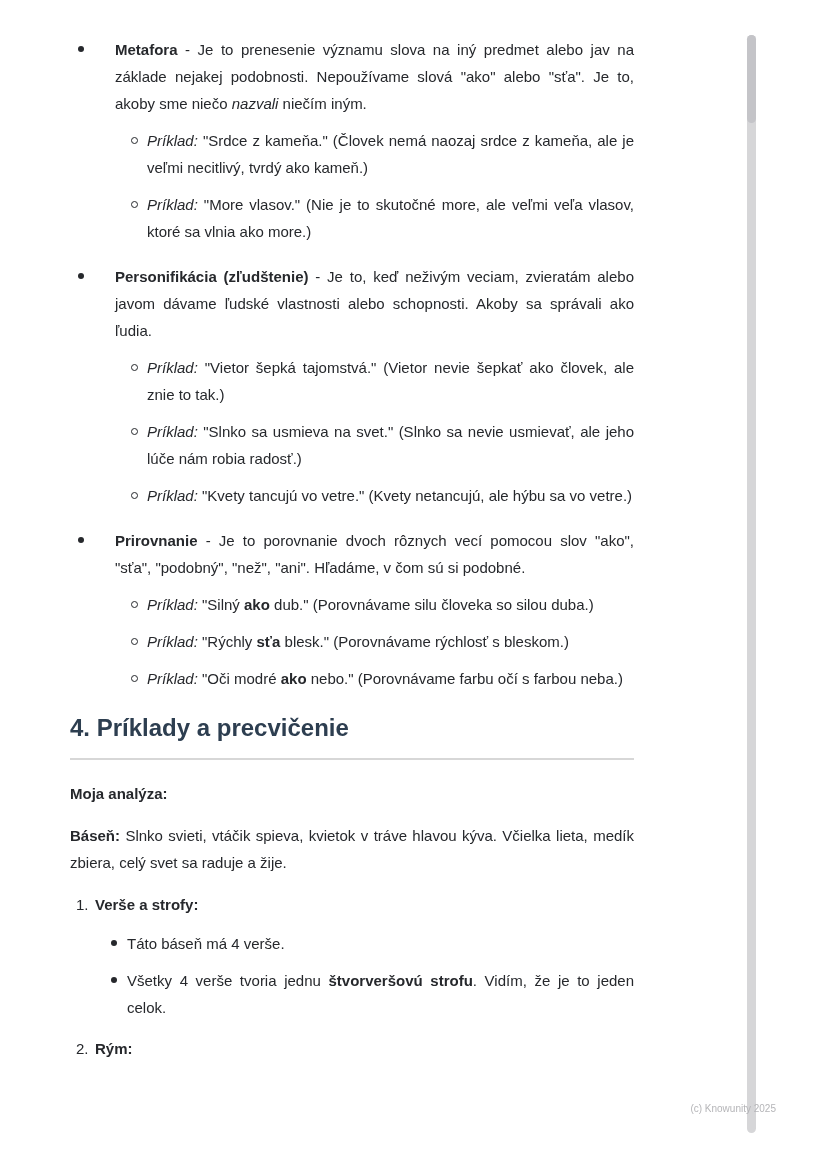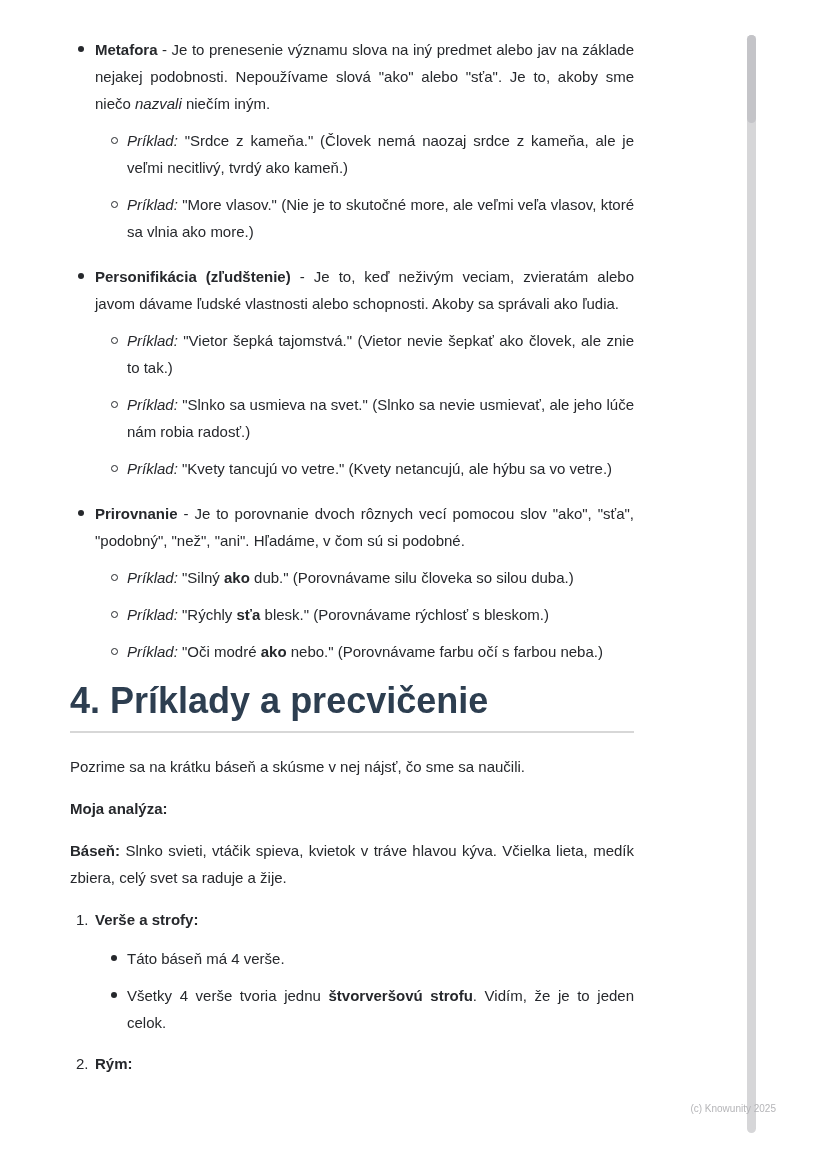--- a/index.html
+++ b/index.html
@@ -20,28 +20,28 @@
   .marker{position:relative;display:block;}
   .marker::after{content:"";position:absolute;top:10px;border-radius:50%;}
   .disc::after{width:6px;height:6px;background:#26282c;}
   .circle::after{width:5px;height:5px;background:transparent;border:1.5px solid #26282c;}
   .col25{flex:0 0 25px;}
   .col25::after{left:8px;}
   .col32{flex:0 0 32px;}
   .col32::after{left:16px;}
 
   .term{display:flex;margin-bottom:18px;}
-  .term-body{flex:1;min-width:0;}
+  .term-body{flex:1;min-width:0;margin-left:20px;}
   .term-def{text-align:justify;margin-bottom:10px;}
   .example{display:flex;margin-bottom:10px;}
   .example:last-child{margin-bottom:0;}
   .ex-text{flex:1;min-width:0;text-align:justify;}
 
   .section-heading{
-    margin:16px 0 0 0;font-size:36px;line-height:36px;
+    margin:16px 0 0 0;font-size:24px;line-height:36px;
     font-weight:700;color:#2d3e50;
   }
   .divider{border:none;border-top:2px solid #d7d7d7;margin:12px 0 20px 0;height:0;}
 
   .para{margin-bottom:15px;text-align:justify;}
 
   .analysis-item{display:flex;margin-bottom:14px;}
   .num{flex:0 0 25px;padding-left:6px;box-sizing:border-box;}
   .item-body{flex:1;min-width:0;}
   .points{margin-top:12px;}
@@ -124,21 +124,20 @@
             <span class="marker circle col32"></span>
             <p class="ex-text"><i>Príklad:</i><span> "Oči modré </span><b>ako</b><span> nebo." (Porovnávame farbu očí s farbou neba.)</span></p>
           </div>
         </div>
       </div>
     </div>
 
     <h2 class="section-heading">4. Príklady a precvičenie</h2>
     <hr class="divider">
 
-    <p class="para">Pozrime sa na krátku báseň a skúsme v nej nájsť, čo sme sa naučili.</p>
 
     <p class="para"><b>Moja analýza:</b></p>
 
     <p class="para"><b>Báseň:</b><span> Slnko svieti, vtáčik spieva, kvietok v tráve hlavou kýva. Včielka lieta, medík zbiera, celý svet sa raduje a žije.</span></p>
 
     <div class="analysis">
 
       <div class="analysis-item">
         <span class="num">1.</span>
         <div class="item-body">

